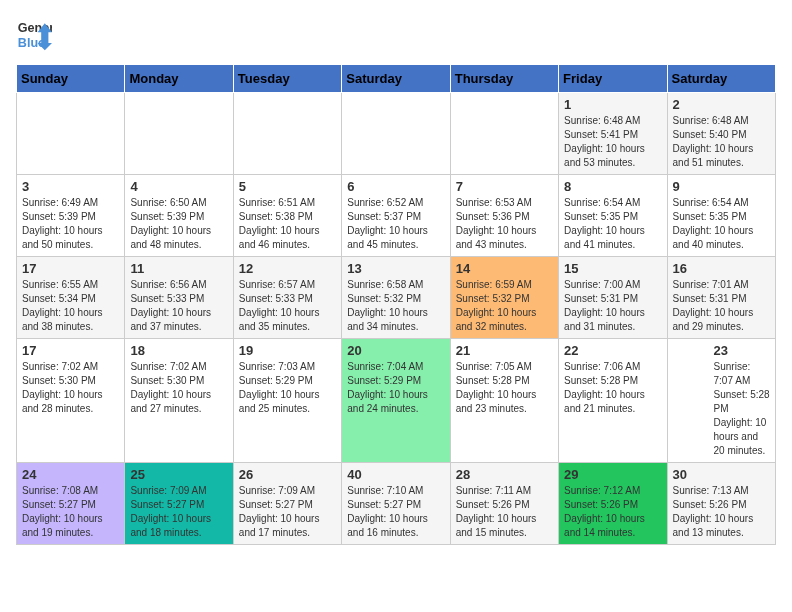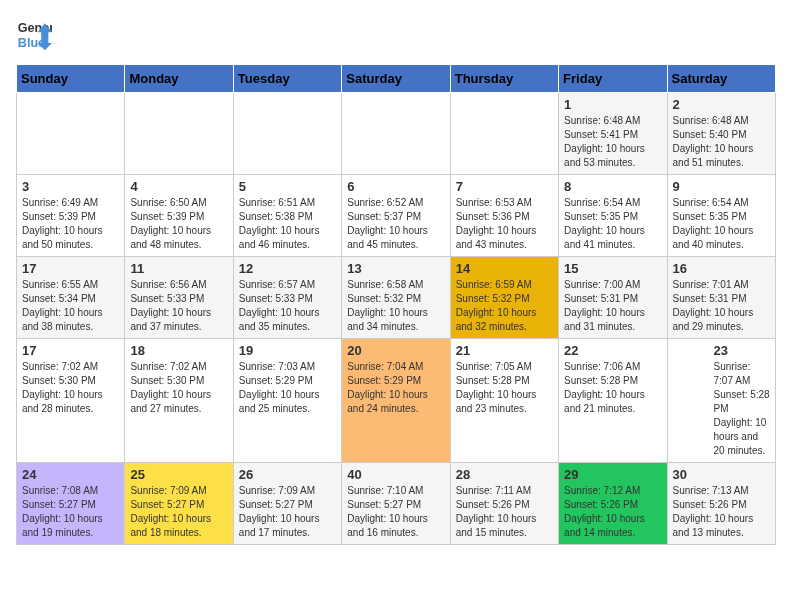--- a/index.html
+++ b/index.html
@@ -163,21 +163,21 @@
           <div class="cell-info">Sunrise: 6:56 AM<br>Sunset: 5:33 PM<br>Daylight: 10 hours and 37 minutes.</div>
         </td>
         <td style="background: rgb(245, 245, 245);">
           <span class="day-number">12</span>
           <div class="cell-info">Sunrise: 6:57 AM<br>Sunset: 5:33 PM<br>Daylight: 10 hours and 35 minutes.</div>
         </td>
         <td style="background: rgb(245, 245, 245);">
           <span class="day-number">13</span>
           <div class="cell-info">Sunrise: 6:58 AM<br>Sunset: 5:32 PM<br>Daylight: 10 hours and 34 minutes.</div>
         </td>
-        <td style="background: #eab308;">
+        <td style="background: #fdba74;">
           <span class="day-number">14</span>
           <div class="cell-info">Sunrise: 6:59 AM<br>Sunset: 5:32 PM<br>Daylight: 10 hours and 32 minutes.</div>
         </td>
         <td style="background: rgb(245, 245, 245);">
           <span class="day-number">15</span>
           <div class="cell-info">Sunrise: 7:00 AM<br>Sunset: 5:31 PM<br>Daylight: 10 hours and 31 minutes.</div>
         </td>
         <td style="background: rgb(245, 245, 245);">
           <span class="day-number">16</span>
           <div class="cell-info">Sunrise: 7:01 AM<br>Sunset: 5:31 PM<br>Daylight: 10 hours and 29 minutes.</div>
@@ -189,21 +189,21 @@
           <div class="cell-info">Sunrise: 7:02 AM<br>Sunset: 5:30 PM<br>Daylight: 10 hours and 28 minutes.</div>
         </td>
         <td style="background: rgb(255, 255, 255);">
           <span class="day-number">18</span>
           <div class="cell-info">Sunrise: 7:02 AM<br>Sunset: 5:30 PM<br>Daylight: 10 hours and 27 minutes.</div>
         </td>
         <td style="background: rgb(255, 255, 255);">
           <span class="day-number">19</span>
           <div class="cell-info">Sunrise: 7:03 AM<br>Sunset: 5:29 PM<br>Daylight: 10 hours and 25 minutes.</div>
         </td>
-        <td style="background: #fdba74;">
+        <td style="background: #86efac;">
           <span class="day-number">20</span>
           <div class="cell-info">Sunrise: 7:04 AM<br>Sunset: 5:29 PM<br>Daylight: 10 hours and 24 minutes.</div>
         </td>
         <td style="background: rgb(255, 255, 255);">
           <span class="day-number">21</span>
           <div class="cell-info">Sunrise: 7:05 AM<br>Sunset: 5:28 PM<br>Daylight: 10 hours and 23 minutes.</div>
         </td>
         <td style="background: rgb(255, 255, 255);">
           <span class="day-number">22</span>
           <div class="cell-info">Sunrise: 7:06 AM<br>Sunset: 5:28 PM<br>Daylight: 10 hours and 21 minutes.</div>
@@ -211,21 +211,21 @@
         <td style="background: rgb(255, 255, 255); padding-left: 46px;">
           <span class="day-number">23</span>
           <div class="cell-info">Sunrise: 7:07 AM<br>Sunset: 5:28 PM<br>Daylight: 10 hours and 20 minutes.</div>
         </td>
       </tr>
       <tr>
         <td style="background: #c4b5fd;">
           <span class="day-number">24</span>
           <div class="cell-info">Sunrise: 7:08 AM<br>Sunset: 5:27 PM<br>Daylight: 10 hours and 19 minutes.</div>
         </td>
-        <td style="background: #fde047; margin-top: 36px;">
+        <td style="background: #14b8a6; margin-top: 36px;">
           <span class="day-number">25</span>
           <div class="cell-info">Sunrise: 7:09 AM<br>Sunset: 5:27 PM<br>Daylight: 10 hours and 18 minutes.</div>
         </td>
         <td style="background: rgb(245, 245, 245);">
           <span class="day-number">26</span>
           <div class="cell-info">Sunrise: 7:09 AM<br>Sunset: 5:27 PM<br>Daylight: 10 hours and 17 minutes.</div>
         </td>
         <td style="background: rgb(245, 245, 245);">
           <span class="day-number">40</span>
           <div class="cell-info">Sunrise: 7:10 AM<br>Sunset: 5:27 PM<br>Daylight: 10 hours and 16 minutes.</div>

